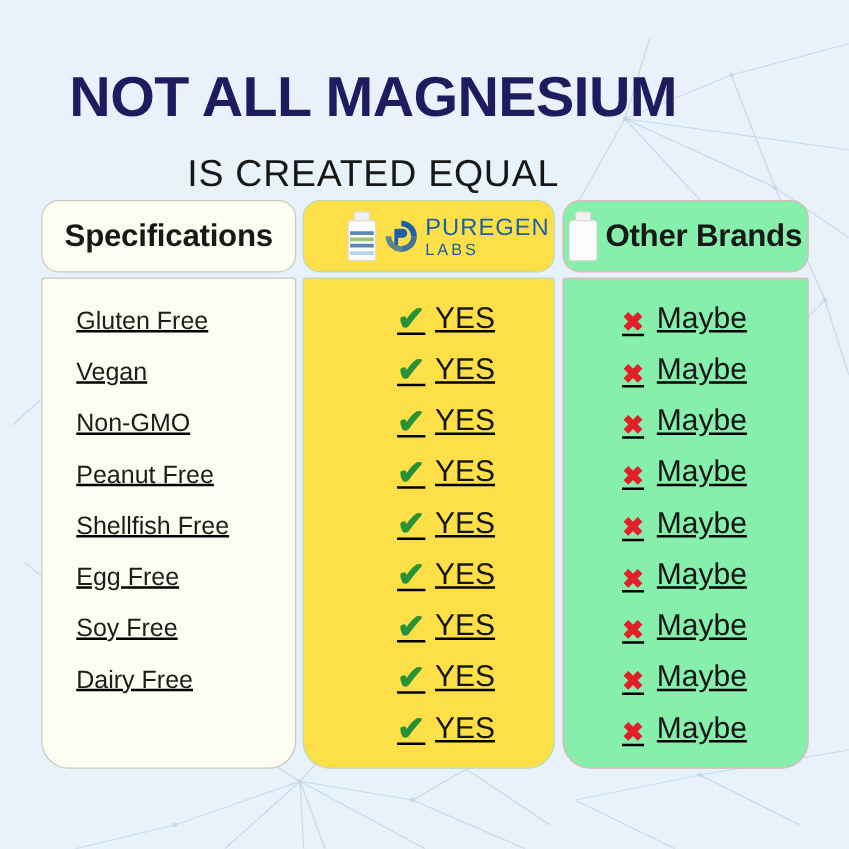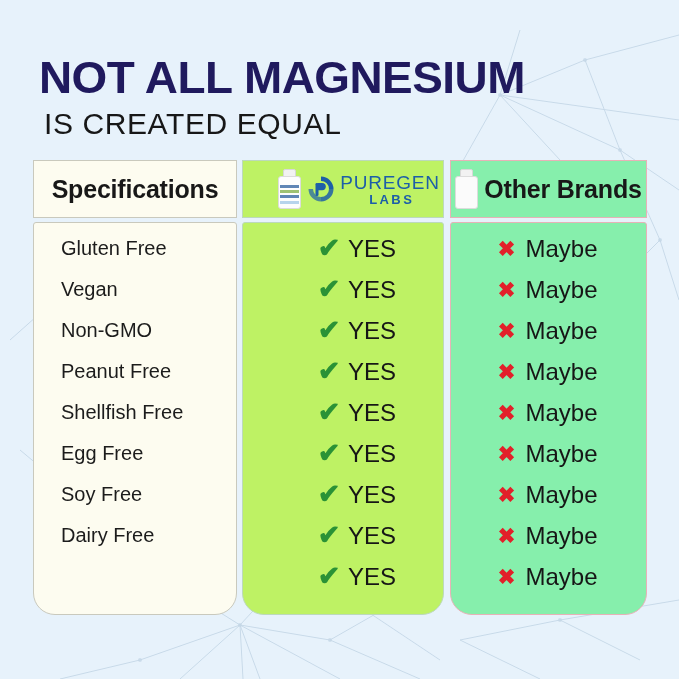--- a/index.html
+++ b/index.html
@@ -24,21 +24,21 @@
     height: 679px;
     pointer-events: none;
   }
 
   
   .headline-block {
     position: absolute;
     top: 54px;
     left: 0;
     width: 553px;
-    text-align: left;
+    text-align: center;
     padding-left: 44px;
   }
 
   .title-main {
     font-family: "Liberation Sans Narrow", "Liberation Sans", sans-serif;
     font-size: 45px;
     line-height: 48px;
     font-weight: bold;
     color: #201a5e;
     letter-spacing: -0.5px;
@@ -46,21 +46,21 @@
     white-space: nowrap;
   }
 
   .title-sub {
     font-family: "Liberation Sans", sans-serif;
     font-size: 30px;
     line-height: 36px;
     font-weight: normal;
     color: #171717;
     letter-spacing: 0.6px;
-    margin-top: 4px;
+    margin-top: 20px;
     white-space: nowrap;
   }
 
   
   .table-wrap {
     position: absolute;
     top: 160px;
     left: 33px;
     width: 614px;
     height: 455px;
@@ -82,48 +82,49 @@
     border: 1px solid #c9c9bd;
   }
 
   .panel-head {
     top: 0;
     height: 58px;
     display: flex;
     align-items: center;
     justify-content: center;
     gap: 6px;
-    border-radius: 0;
+    border-radius: 14px;
   }
 
   .panel-body {
     top: 62px;
     height: 393px;
     border-radius: 3px 3px 22px 22px;
     padding-top: 5px;
   }
 
   .bg-cream { background: #fdfcf0; }
-  .bg-green { background: #bef264; border-color: #bcd9bc; padding-left: 32px; }
+  .bg-green { background: #fde047; border-color: #bcd9bc; padding-left: 32px; }
   .bg-pink  { background: #86efac; border-color: #e7b2b7; }
 
   .head-label {
     font-family: "Liberation Sans Narrow", "Liberation Sans", sans-serif;
     font-size: 25px;
     font-weight: bold;
     color: #181818;
     letter-spacing: -0.2px;
     white-space: nowrap;
   }
 
   
   .row {
     height: 41px;
     display: flex;
-    align-items: center;
+    align-items: flex-end;
+    text-decoration: underline;
   }
 
   .row-spec { padding-left: 27px; }
   .row-mid  { justify-content: center; padding-right: 6px; }
 
   .cell-text {
     font-family: "Liberation Sans", sans-serif;
     font-size: 20px;
     color: #1c1c1c;
     white-space: nowrap;
@@ -200,25 +201,24 @@
   .logo-word {
     font-family: "Liberation Sans", sans-serif;
     font-size: 19px;
     font-weight: normal;
     color: #1d5fa8;
     letter-spacing: 0.8px;
   }
   .logo-sub {
     font-family: "Liberation Sans", sans-serif;
     font-size: 13px;
-    font-weight: bold;
+    font-weight: normal;
     color: #1d5fa8;
     letter-spacing: 2.4px;
     margin-top: 1px;
-    margin-left: 29px;
   }
 </style>
 </head>
 <body>
 
 <svg id="bg-network" viewBox="0 0 679 679" xmlns="http://www.w3.org/2000/svg">
   <g stroke="#c3d6e6" stroke-width="1" fill="none" opacity="0.85">
     <path d="M500 95 L585 60"></path>
     <path d="M500 95 L560 160"></path>
     <path d="M500 95 L620 150"></path>

